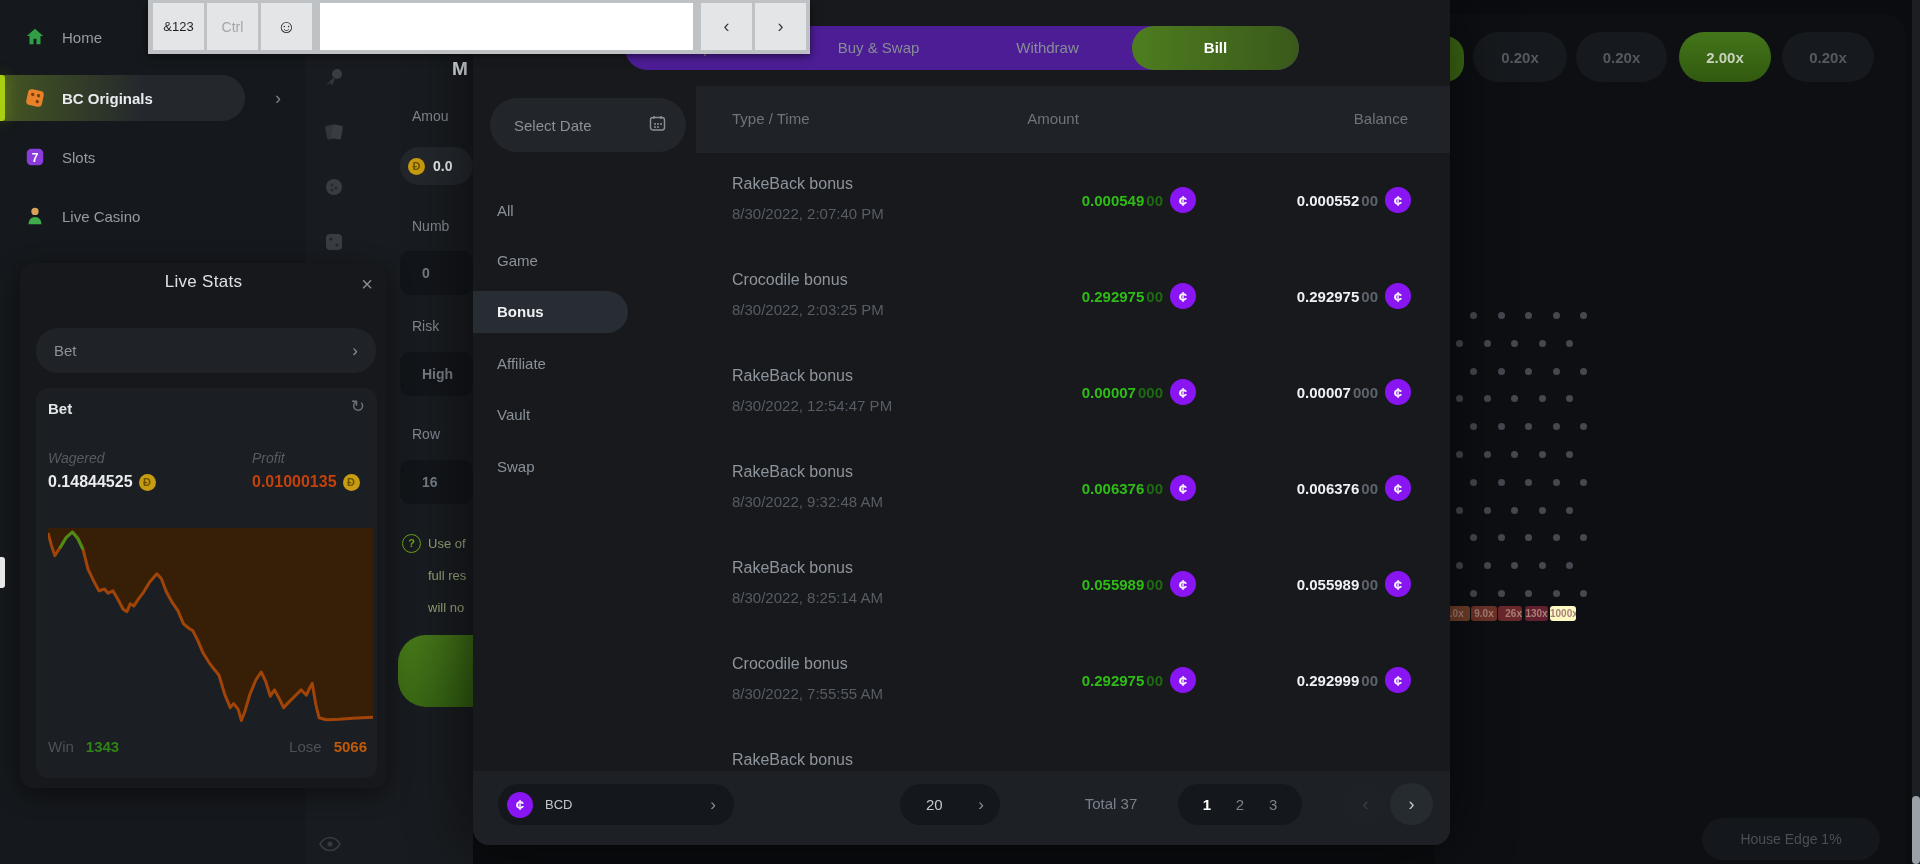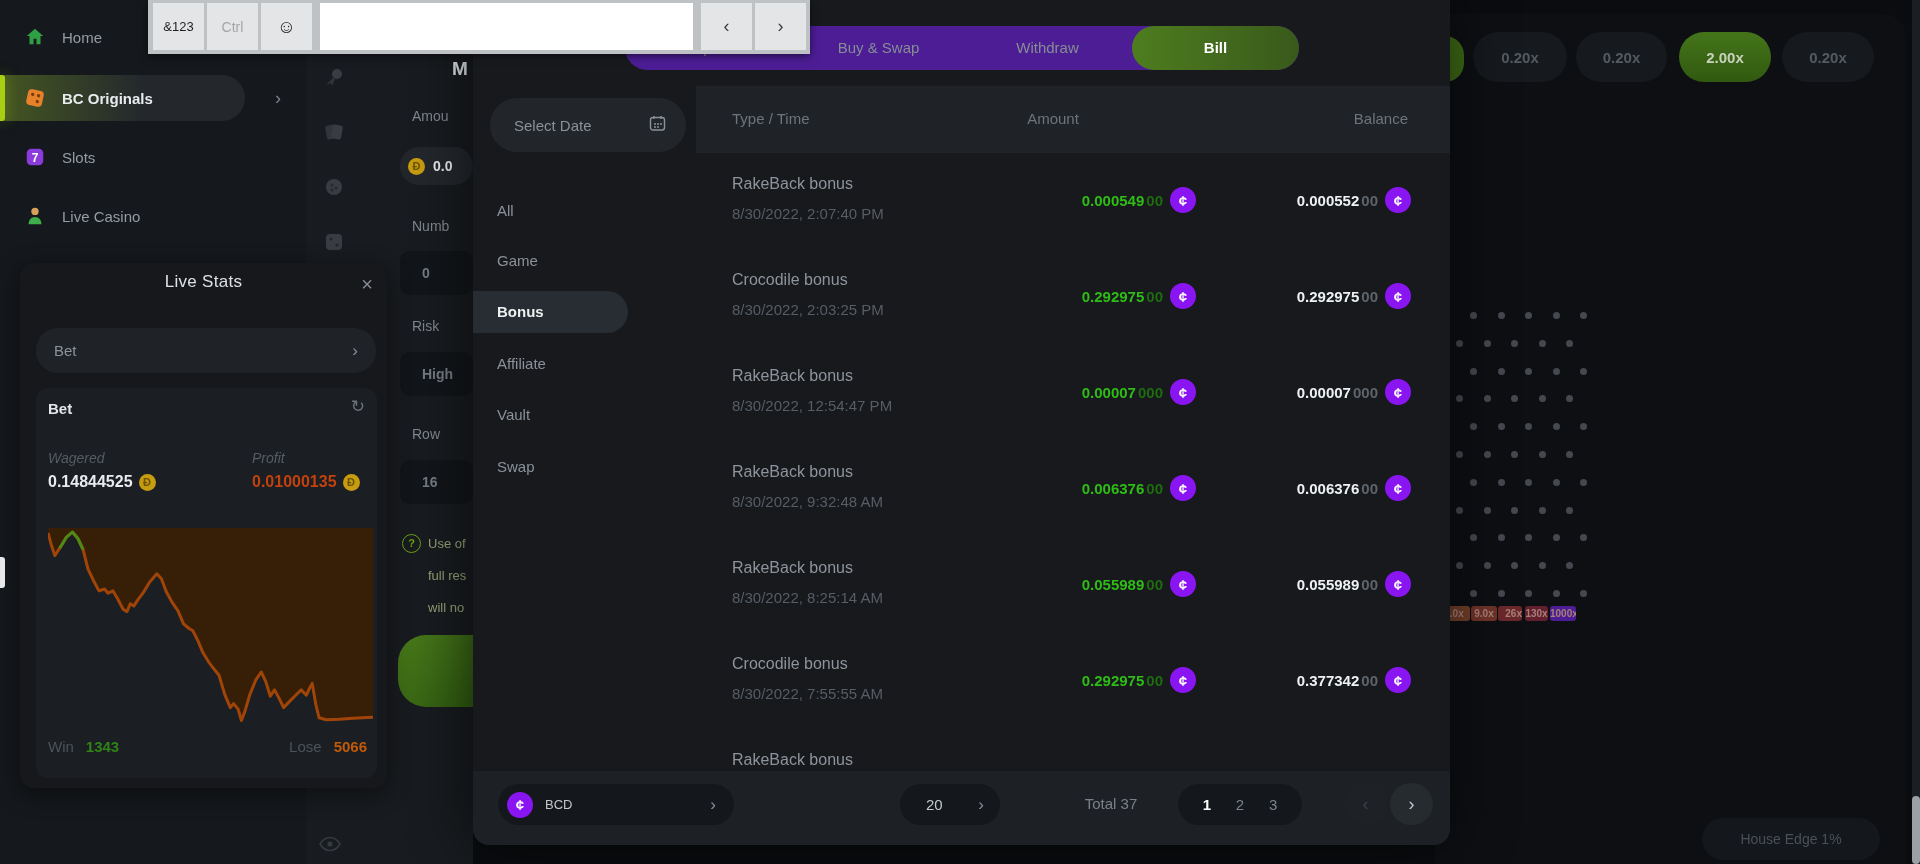--- a/index.html
+++ b/index.html
@@ -43,21 +43,21 @@
   #ls-win-val{color:#2f8317;font-weight:bold;margin-left:12px;}
   #ls-lose-val{color:#c15a08;font-weight:bold;margin-left:12px;}
 
   
   #plinko-panel{left:1435px;top:14px;width:471px;height:850px;background:#0d0f13;border-radius:0 22px 0 0;}
   .mult-pill{position:absolute;height:50px;border-radius:25px;background:#16191d;color:#545a61;font-size:15px;font-weight:bold;display:flex;align-items:center;justify-content:center;cursor:pointer;}
   .mult-pill.active{background:linear-gradient(180deg,#44751a,#31590f);color:#c8d2bd;}
   #mult-partial{position:absolute;left:1426px;top:36px;width:38px;height:46px;border-radius:19px;background:#3f6d15;}
   .peg{position:absolute;width:7px;height:7px;border-radius:50%;background:#45494f;}
   .slot-badge{position:absolute;top:606px;height:15px;border-radius:3px;font-size:10px;font-weight:bold;color:#a98078;text-align:center;line-height:15px;overflow:hidden;}
-  .sb0{background:#74402a;} .sb1{background:#6f3329;} .sb2{background:#6a282b;} .sb3{background:#621f2d;} .sb4{background:#4c1d95;}
+  .sb0{background:#74402a;} .sb1{background:#6f3329;} .sb2{background:#6a282b;} .sb3{background:#621f2d;} .sb4{background:#fef9c3;}
   #house-edge{position:absolute;left:1702px;top:818px;width:178px;height:42px;background:#14171b;border-radius:21px;color:#4a5056;font-size:14px;display:flex;align-items:center;justify-content:center;}
   #scrollbar{left:1912px;top:0;width:8px;height:864px;background:#1b1e22;}
   #scroll-thumb{position:absolute;left:0;top:796px;width:8px;height:68px;background:#9aa0a5;border-radius:4px;}
 
   
   #modal{left:473px;top:0;width:977px;height:845px;background:#17191d;border-radius:0 0 16px 16px;box-shadow:0 0 60px rgba(0,0,0,.6);z-index:10;}
   #tab-bar{position:absolute;left:152px;top:26px;width:674px;height:44px;background:#4c1d95;border-radius:23px;display:flex;}
   .tab{width:169px;text-align:center;line-height:44px;color:#878d95;font-size:15px;cursor:pointer;}
   .tab.active{width:167px;background:linear-gradient(90deg,#4e7d1f,#39591b);border-radius:23px;color:#ffffff;font-weight:bold;}
   #date-pill{position:absolute;left:17px;top:98px;width:196px;height:54px;background:#22262b;border-radius:27px;display:flex;align-items:center;justify-content:space-between;padding:0 20px 0 24px;box-sizing:border-box;color:#8b9199;font-size:15px;cursor:pointer;}
@@ -439,21 +439,21 @@
   </div>
         <div class="row" style="top: 480px;">
     <div class="row-name">Crocodile bonus</div>
     <div class="row-time">8/30/2022, 7:55:55 AM</div>
     <div class="row-amount">
             <span class="amt-main">0.292975</span>
             <span class="amt-dim">00</span>
             <span class="coin-purple">¢</span>
           </div>
     <div class="row-balance">
-            <span class="bal-main">0.377342</span>
+            <span class="bal-main">0.292999</span>
             <span class="bal-dim">00</span>
             <span class="coin-purple">¢</span>
           </div>
   </div>
         <div class="row partial" style="top: 576px;">
     <div class="row-name">RakeBack bonus</div>
 
   </div>
       </div>
 

